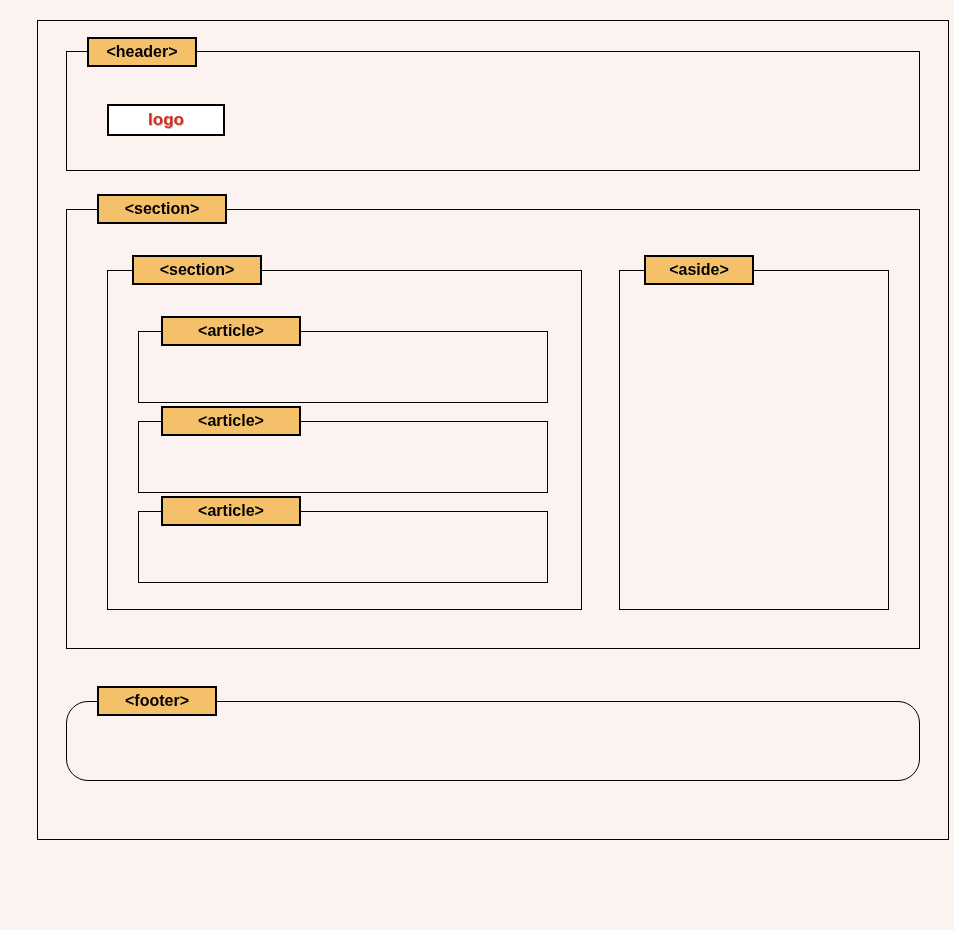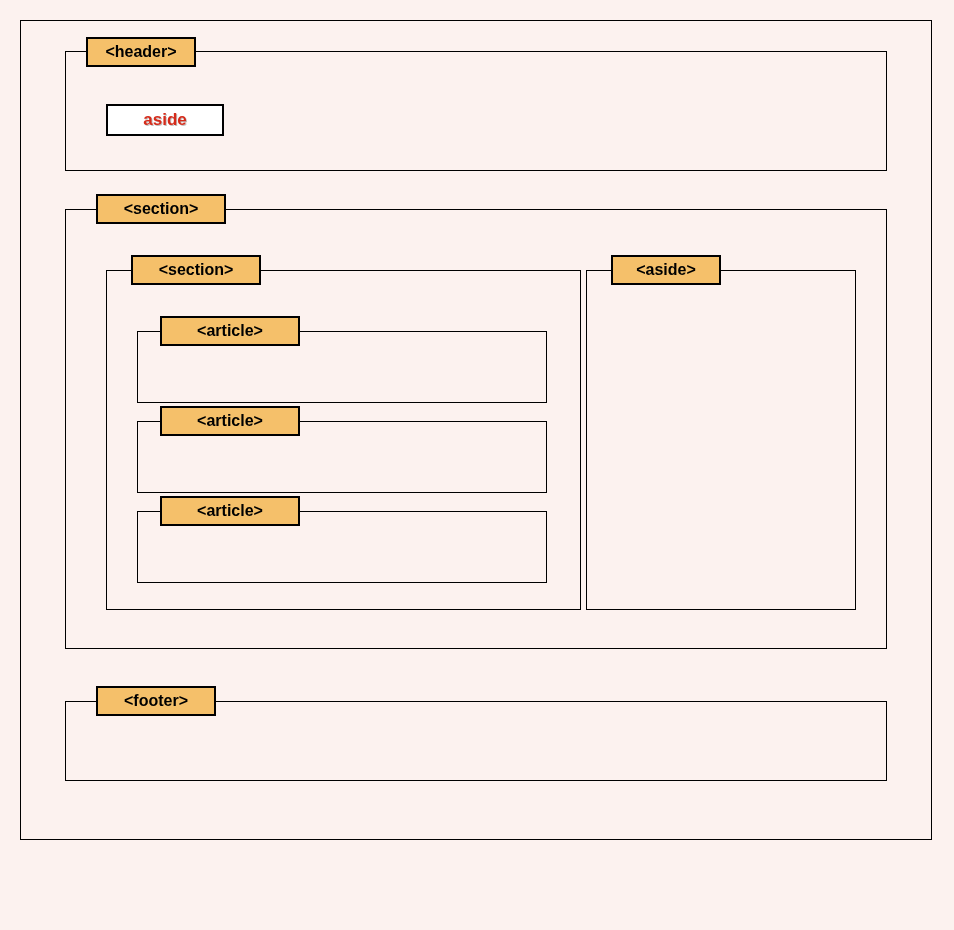--- a/index.html
+++ b/index.html
@@ -8,21 +8,22 @@
     height: 930px;
     background: #fcf2ef;
     font-family: Arial, Helvetica, sans-serif;
     padding: 20px;
   }
   .outer {
     border: 1px solid #000;
     width: 912px;
     height: 820px;
     position: relative;
-    padding: 18px 44px;
+    padding: 18px 28px;
+    margin-left: 17px;
   }
   .tag-label {
     position: absolute;
     background: #f5c06a;
     border: 2px solid #000;
     padding: 4px 12px;
     font-weight: bold;
     font-size: 16px;
     color: #000;
   }
@@ -93,37 +94,38 @@
     font-size: 25px;
     text-shadow: 1px 1px 0 rgba(0,0,0,0.25);
   }
   .footer-frame {
     margin-top: 52px;
     height: 80px;
     position: relative;
     display: flex;
     align-items: center;
     justify-content: center;
+    border-radius: 22px;
   }
   .footer-tag { top: -16px; left: 30px; width: 120px; text-align: center;}
   .footer-text {
     color: #d62b1a;
     font-weight: bold;
     font-size: 26px;
     text-shadow: 1px 1px 0 rgba(0,0,0,0.25);
   }
 </style>
 </head>
 <body>
 
 <div class="outer">
 
   <div class="frame header-frame">
     <div class="tag-label header-tag">&lt;header&gt;</div>
-    <div class="logo-box">aside</div>
+    <div class="logo-box">logo</div>
   </div>
 
   <div class="frame section-outer">
     <div class="tag-label section-outer-tag">&lt;section&gt;</div>
 
     <div class="frame section-inner">
       <div class="tag-label section-inner-tag">&lt;section&gt;</div>
 
       <div class="frame article art1">
         <div class="tag-label article-tag">&lt;article&gt;</div>

